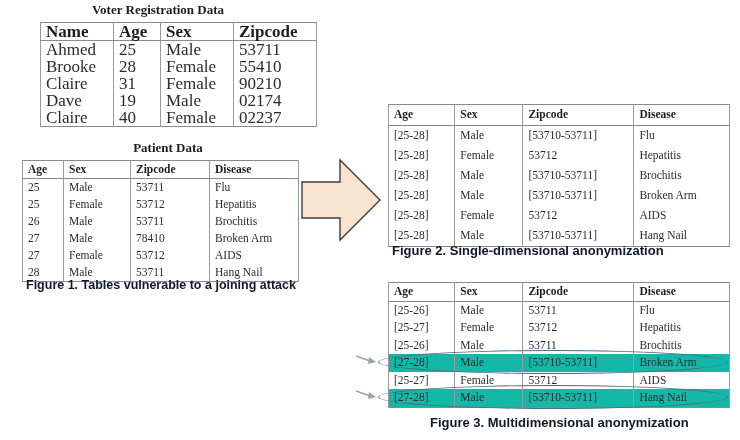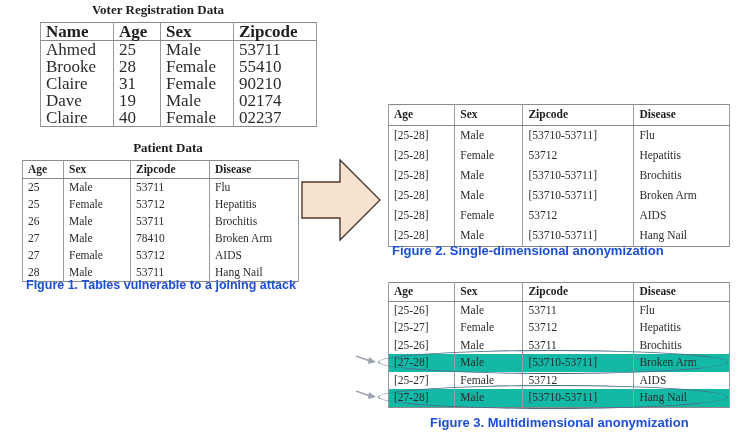--- a/index.html
+++ b/index.html
@@ -49,21 +49,21 @@
     color: #1d1d1d;
     white-space: nowrap;
     text-align: center;
   }
 
   
   .caption {
     position: absolute;
     font-family: "Liberation Sans", sans-serif;
     font-weight: bold;
-    color: #1d4ed8;
+    color: #0f172a;
     white-space: nowrap;
   }
 
   
   #voter-title { left: 38px;  top: 2px;  width: 240px; font-size: 13px; }
   #voter-table {
     left: 40px; top: 22px;
     font-size: 17px;
     padding-left: 11px;
   }

